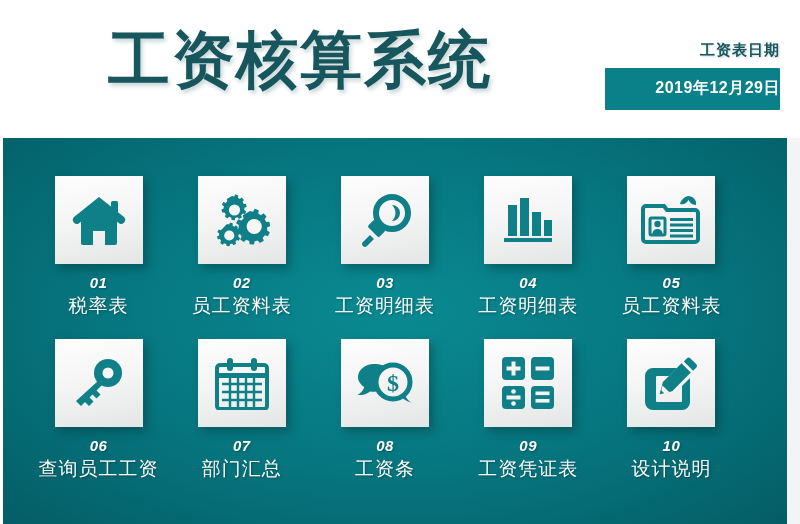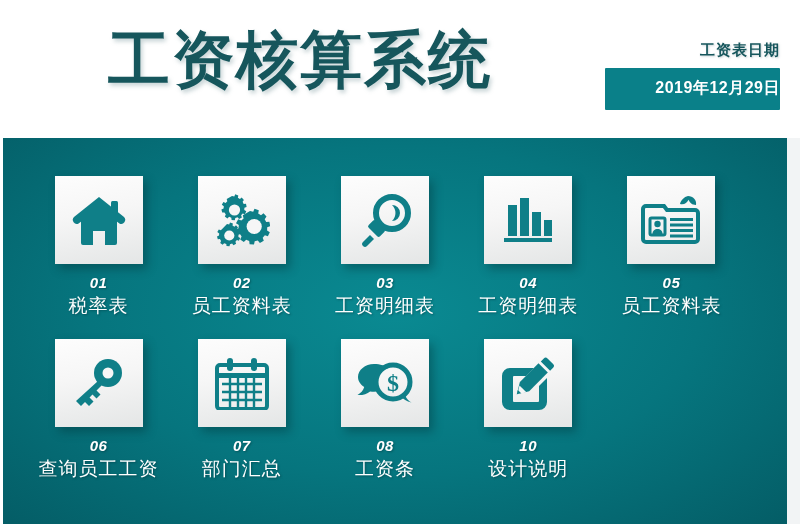--- a/index.html
+++ b/index.html
@@ -271,20 +271,42 @@
                    0-6.6 5.3-12.2 12.6-13.6 C29.6 8 24.3 6 18 6z"></path>
           <circle cx="37" cy="24" r="17" fill="none" stroke="#0f7f88" stroke-width="5"></circle>
           <path d="M45 38 c2 3 5.6 5.4 10.5 6.6 -3-1.7-5.2-4.2-6-6.9z"></path>
           <text x="37" y="33" font-family="'Liberation Serif', serif" font-size="24" font-weight="bold" fill="#0f7f88" text-anchor="middle">$</text>
         </svg>
       </div>
       <div class="tile-number">08</div>
       <div class="tile-label">工资条</div>
     </div>
 
+    <div class="tile">
+      <div class="tile-icon-box">
+        <svg width="52" height="52" viewBox="0 0 52 52" fill="#0f7f88">
+          <rect x="0" y="0" width="23" height="23" rx="4"></rect>
+          <rect x="29" y="0" width="23" height="23" rx="4"></rect>
+          <rect x="0" y="29" width="23" height="23" rx="4"></rect>
+          <rect x="29" y="29" width="23" height="23" rx="4"></rect>
+          <g fill="#f3f4f4">
+            <rect x="9.5" y="4.5" width="4" height="14"></rect>
+            <rect x="4.5" y="9.5" width="14" height="4"></rect>
+            <rect x="33.5" y="9.5" width="14" height="4"></rect>
+            <rect x="4.5" y="38.5" width="14" height="4"></rect>
+            <circle cx="11.5" cy="34.5" r="2.3"></circle>
+            <circle cx="11.5" cy="46.5" r="2.3"></circle>
+            <rect x="33.5" y="34.5" width="14" height="3.6"></rect>
+            <rect x="33.5" y="42" width="14" height="3.6"></rect>
+          </g>
+        </svg>
+      </div>
+      <div class="tile-number">09</div>
+      <div class="tile-label">工资凭证表</div>
+    </div>
 
     <div class="tile">
       <div class="tile-icon-box">
         <svg width="56" height="54" viewBox="0 0 56 54" fill="#0f7f88">
           <path d="M8 8 h24 l-8 8 H12 a1 1 0 0 0-1 1 v24 a1 1 0 0 0 1 1 h24 a1 1 0 0 0 1-1 V26 l8-8 v24
                    a8 8 0 0 1-8 8 H8 a8 8 0 0 1-8-8 V16 a8 8 0 0 1 8-8z" transform="translate(2,4)"></path>
           <path d="M47.5 2.5 l5.6 5.6 a2.6 2.6 0 0 1 0 3.7 l-3 3 -9.3-9.3 3-3 a2.6 2.6 0 0 1 3.7 0z"></path>
           <path d="M38.5 7.3 l9.3 9.3 -18.6 18.6 -12.4 3.1 3.1-12.4z"></path>
           <path d="M17.2 38.6 l2.3-9.2 6.9 6.9z" fill="#f6f6f6"></path>
           <path d="M16.8 38.3 l1.1-4.4 3.3 3.3z"></path>

